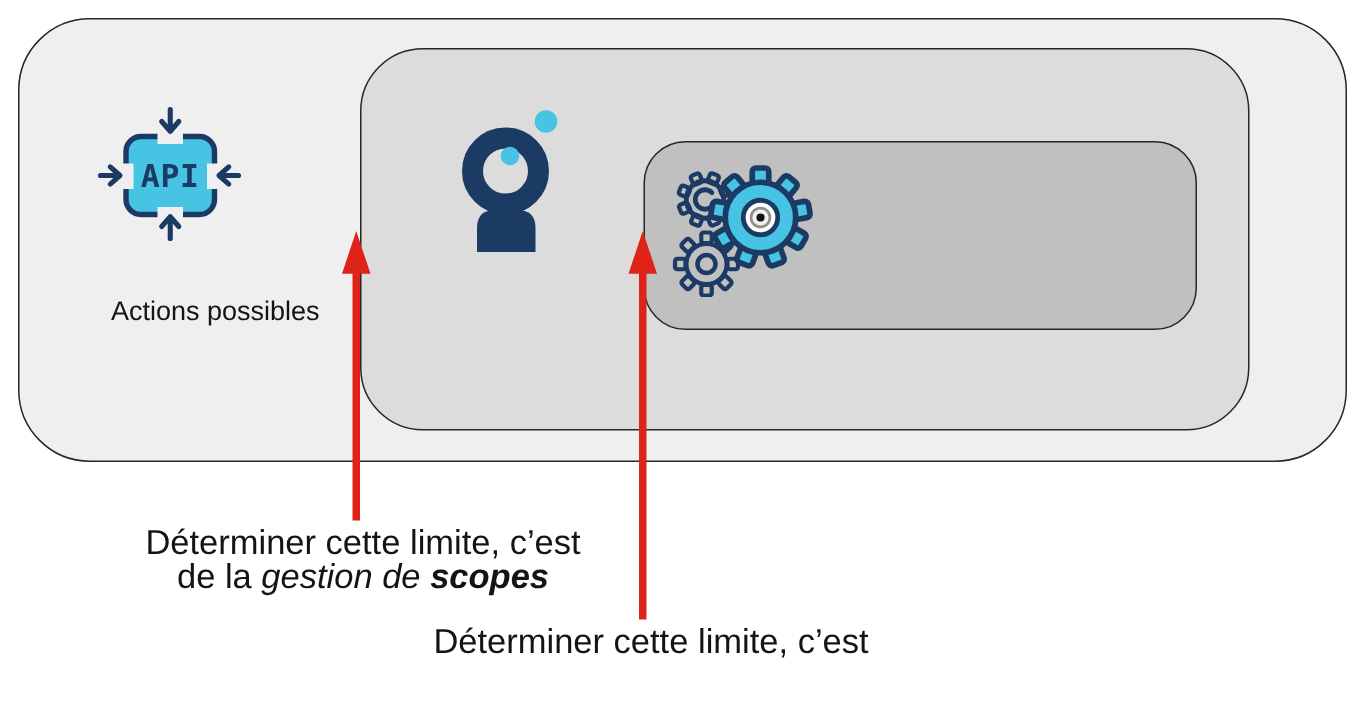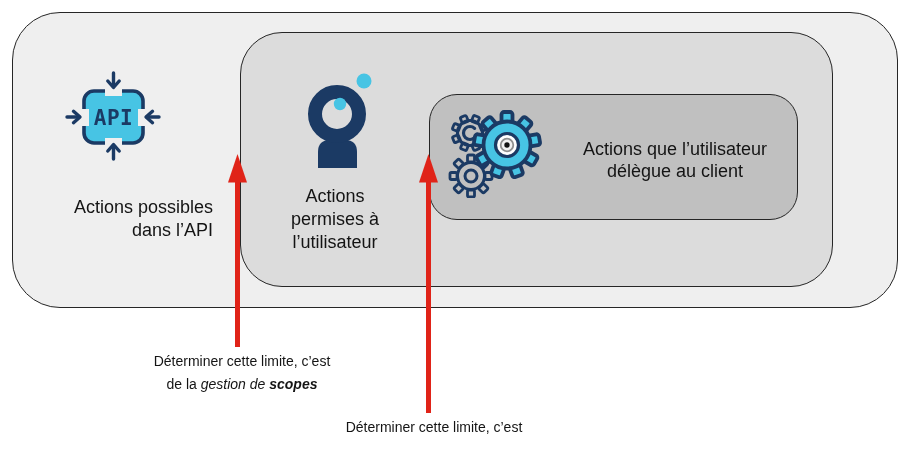--- a/index.html
+++ b/index.html
@@ -34,21 +34,21 @@
     font-size:18px;
     line-height:23px;
     color:var(--text);
   }
   .label-outer{left:13px;top:196px;width:200px;text-align:right;}
   .label-middle{left:255px;top:185px;width:160px;}
   .label-inner{left:550px;top:138px;width:250px;font-size:18px;line-height:22px;}
   .caption{
     position:absolute;
     text-align:center;
-    font-size:14px;
+    font-size:23px;
     line-height:22.5px;
     color:var(--text);
   }
   .caption-1{left:92px;top:350px;width:300px;}
   .caption-2{left:284px;top:416px;width:300px;}
   .caption .it{font-style:italic;}
   .caption .bi{font-style:italic;font-weight:bold;}
   .arrow-overlay{position:absolute;left:0;top:0;width:906px;height:470px;pointer-events:none;}
   
   .navy-f{fill:var(--navy);}
@@ -147,30 +147,20 @@
       </g>
       <circle r="23.5" class="cyan-fs" stroke-width="3.8"></circle>
       <circle r="11.5" fill="#ffffff" class="navy-s" style="fill:#ffffff" stroke-width="3.2"></circle>
       <circle r="6.3" fill="#f0f0f0" stroke="#8f8f8f" stroke-width="1.8"></circle>
       <circle r="2.7" fill="#111111"></circle>
     </g>
   </svg>
 
   <div class="label label-outer">
     <div>Actions possibles</div>
-    <div>dans l’API</div>
-  </div>
-  <div class="label label-middle">
-    <div>Actions</div>
-    <div>permises à</div>
-    <div>l’utilisateur</div>
-  </div>
-  <div class="label label-inner">
-    <div>Actions que l’utilisateur</div>
-    <div>délègue au client</div>
   </div>
 
   <svg class="arrow-overlay" viewBox="0 0 906 470" aria-hidden="true">
     <g>
       <line x1="237.5" y1="347" x2="237.5" y2="178" class="red-s" stroke-width="5"></line>
       <polygon points="237.5,154 228,182.5 247,182.5" class="red-f"></polygon>
     </g>
     <g>
       <line x1="428.5" y1="413" x2="428.5" y2="178" class="red-s" stroke-width="5"></line>
       <polygon points="428.5,154 419,182.5 438,182.5" class="red-f"></polygon>

